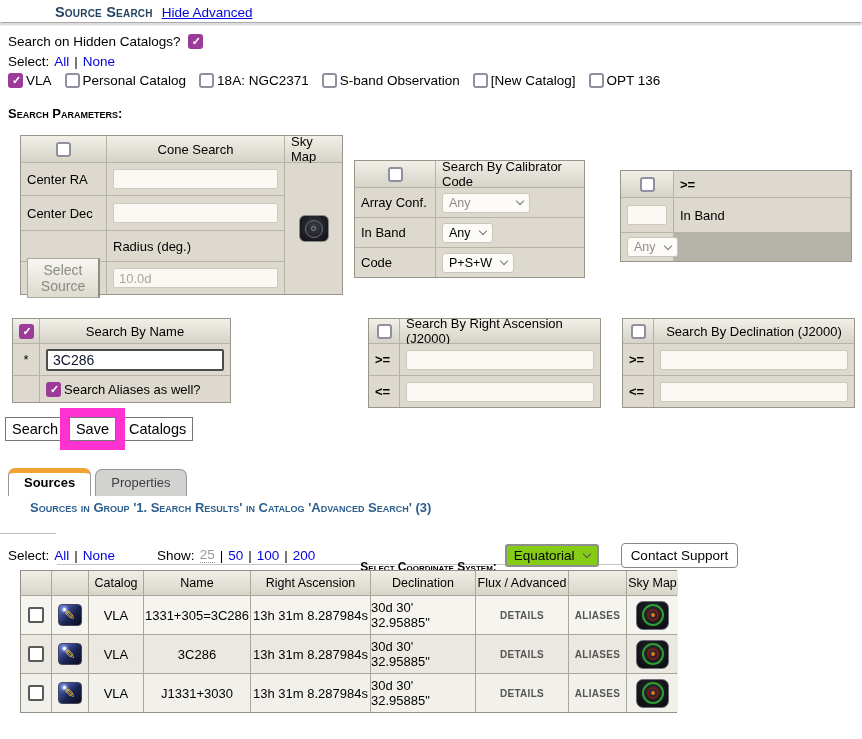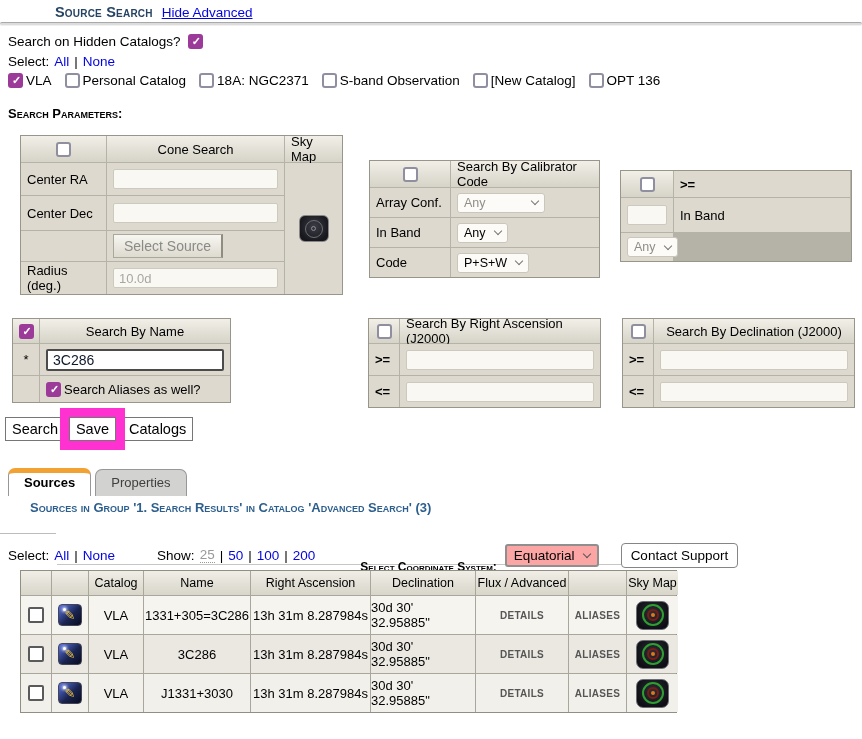--- a/index.html
+++ b/index.html
@@ -42,21 +42,21 @@
   .gele { font-weight:bold; font-size:12px; }
   .bevel { font:14px "Liberation Sans", sans-serif; color:#8b8b86; background:linear-gradient(#f7f6f1,#dddacf);
            border:1px solid #aaa79d; border-right:2px solid #8f8c82; padding:3px 10px; cursor:default; }
   .sel { display:inline-flex; align-items:center; justify-content:space-between; background:#fcfbf8;
          border:1px solid #c9c6bc; border-radius:3px; padding:2px 6px; font-size:12.5px; cursor:default; }
   .sel .chev { width:6px; height:6px; border-right:1.5px solid #777; border-bottom:1.5px solid #777;
                transform:rotate(45deg); display:inline-block; margin-left:9px; margin-top:-3px; flex:none; }
   .muted { color:#8f8d86; }
 
   .cone  { left:20px;  top:135px; width:323px; grid-template-columns:85px 177px 57px; grid-template-rows:26px 32px 34px 30px 32px; }
-  .calib { left:369px; top:160px; width:231px; grid-template-columns:80px 148px; grid-template-rows:26px 29px 29px 29px; }
+  .calib { left:354px; top:160px; width:231px; grid-template-columns:80px 148px; grid-template-rows:26px 29px 29px 29px; }
   .flux  { left:620px; top:170px; width:232px; grid-template-columns:52px 176px; grid-template-rows:26px 34px 28px; }
   .namep { left:12px;  top:318px; width:219px; grid-template-columns:26px 190px; grid-template-rows:24px 31px 26px; }
   .rap   { left:368px; top:318px; width:233px; grid-template-columns:30px 200px; grid-template-rows:24px 31px 31px; }
   .decp  { left:622px; top:318px; width:233px; grid-template-columns:30px 200px; grid-template-rows:24px 31px 31px; }
   .span4 { grid-column:3; grid-row:2 / span 4; background:#ddd9cf; }
 
   
   .skymap-gray { width:30px; height:27px; border-radius:6px; border:1px solid #888;
                  background:radial-gradient(circle at 50% 42%, #3d3d46 0%, #17171d 75%);
                  display:flex; align-items:center; justify-content:center; }
@@ -81,21 +81,21 @@
   .tab.active { background:#fff; border-top:5px solid #f2a233; font-weight:bold; padding-top:2px; }
   .tab.inactive { background:#d2d2d0; color:#404040; }
 
   .results-heading { left:30px; top:500px; font-weight:bold; font-size:13px; color:#2d5f8e; }
 
   
   .controls { left:8px; top:536px; display:flex; align-items:center; }
   .controls .gap-sm { margin-left:5px; }
   .show-cur { color:#999; border-bottom:1px dotted #999; }
   .coord-label { font-weight:bold; font-size:12px;margin-top:24px; }
-  .coordselect { border:2px solid #8f8f8f; border-radius:3px; background:#fca5a5; padding:2px 7px; font-size:13.5px;
+  .coordselect { border:2px solid #8f8f8f; border-radius:3px; background:#84cc16; padding:2px 7px; font-size:13.5px;
                  display:inline-flex; align-items:center; margin-left:8px; cursor:pointer; }
   .coordselect .chev { width:6px; height:6px; border-right:1.5px solid #555; border-bottom:1.5px solid #555;
                        transform:rotate(45deg); display:inline-block; margin-left:9px; margin-top:-3px; }
   .contact-btn { border:1.5px solid #858585; border-radius:4px; background:#fff; padding:4px 9px;
                  font:13.5px "Liberation Sans", sans-serif; margin-left:22px; cursor:pointer; }
   .thin-rule-a { left:0; top:533px; width:56px; border-top:1px solid #bbb; height:0; }
   .thin-rule-b { left:57px; top:564px; width:620px; border-top:1px solid #c6c6c6; height:0; }
 
   
   .rtable { left:20px; top:570px; width:657px; display:grid; gap:1px; background:#a9a69c; border:1px solid #918e84;
@@ -180,24 +180,24 @@
     </div>
     <div class="c">Center RA</div>
     <div class="c">
         <input class="pin" type="text" value="" style="">
       </div>
     <div class="c">Center Dec</div>
     <div class="c">
         <input class="pin" type="text" value="" style="">
       </div>
     <div class="c"></div>
+    <div class="c">Radius (deg.)</div>
     <div class="c">
         <button class="bevel">Select Source</button>
       </div>
-    <div class="c">Radius (deg.)</div>
     <div class="c">
         <input class="pin" type="text" placeholder="10.0d" style="">
       </div>
   </div>
 
   <div class="panel calib">
     <div class="c h cbc">
         <span class="cb"></span>
       </div>
     <div class="c h">Search By Calibrator Code</div>

